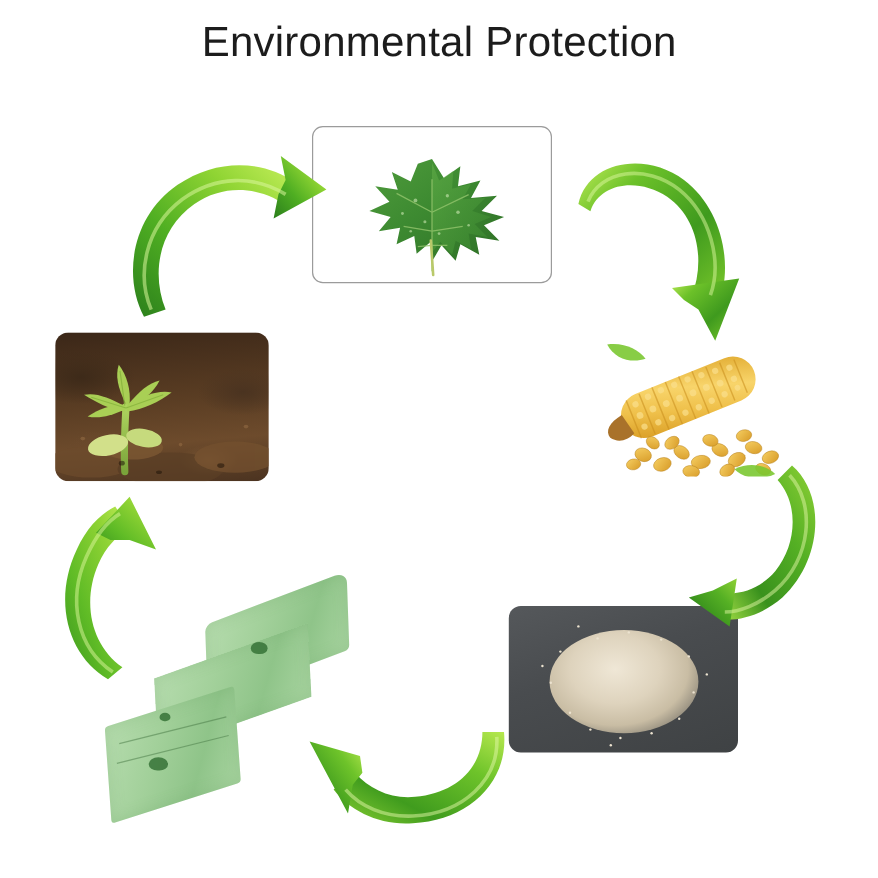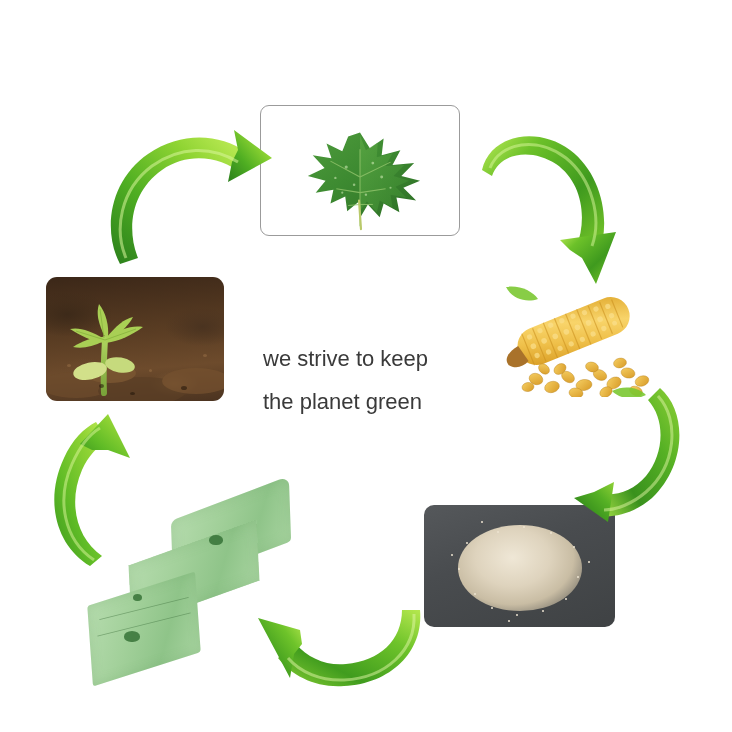--- a/index.html
+++ b/index.html
@@ -145,25 +145,22 @@
     overflow: hidden;
     clip: rect(0 0 0 0);
     white-space: nowrap;
   }
 </style>
 </head>
 <body>
 
 <div id="stage">
 
-
-  <div id="center-caption">
-    <span class="cap-line">we strive to keep</span>
-    <span class="cap-line">the planet green</span>
-  </div>
+  <div id="page-title">Environmental Protection</div>
+
 
   <div class="node" id="node-leaf">
     <span class="sr-label">Green leaf</span>
     <svg class="leaf-art" viewBox="0 0 200 131">
       <defs>
         <linearGradient id="leafGrad" x1="0" y1="0" x2="1" y2="1">
           <stop offset="0%" stop-color="#4f9c3c"></stop>
           <stop offset="45%" stop-color="#3d8a31"></stop>
           <stop offset="100%" stop-color="#2e6f26"></stop>
         </linearGradient>

